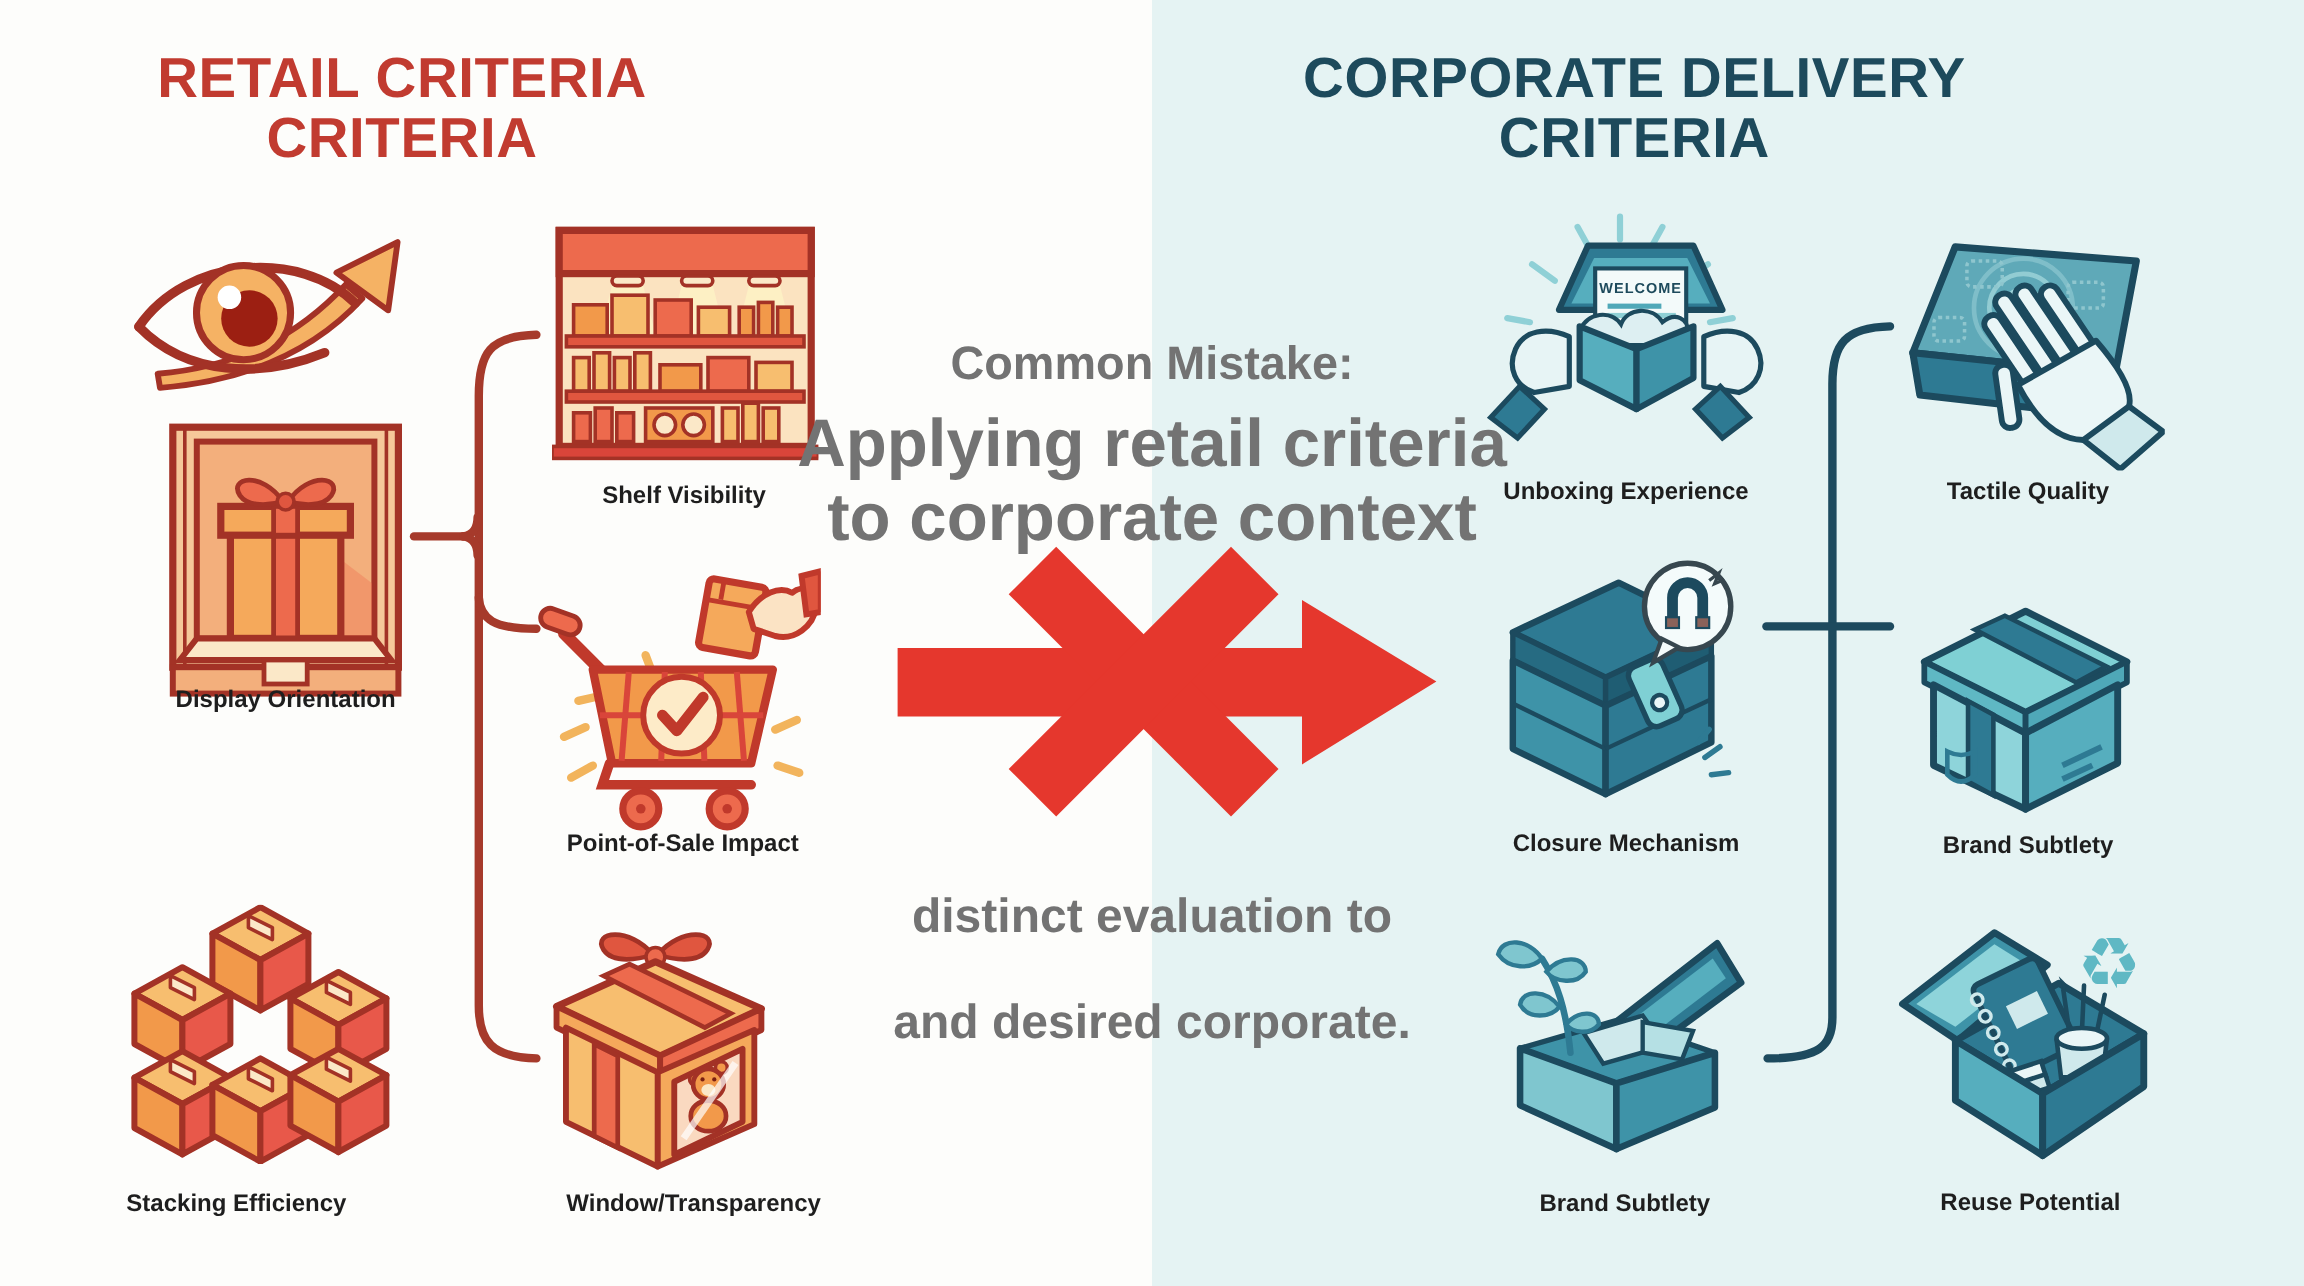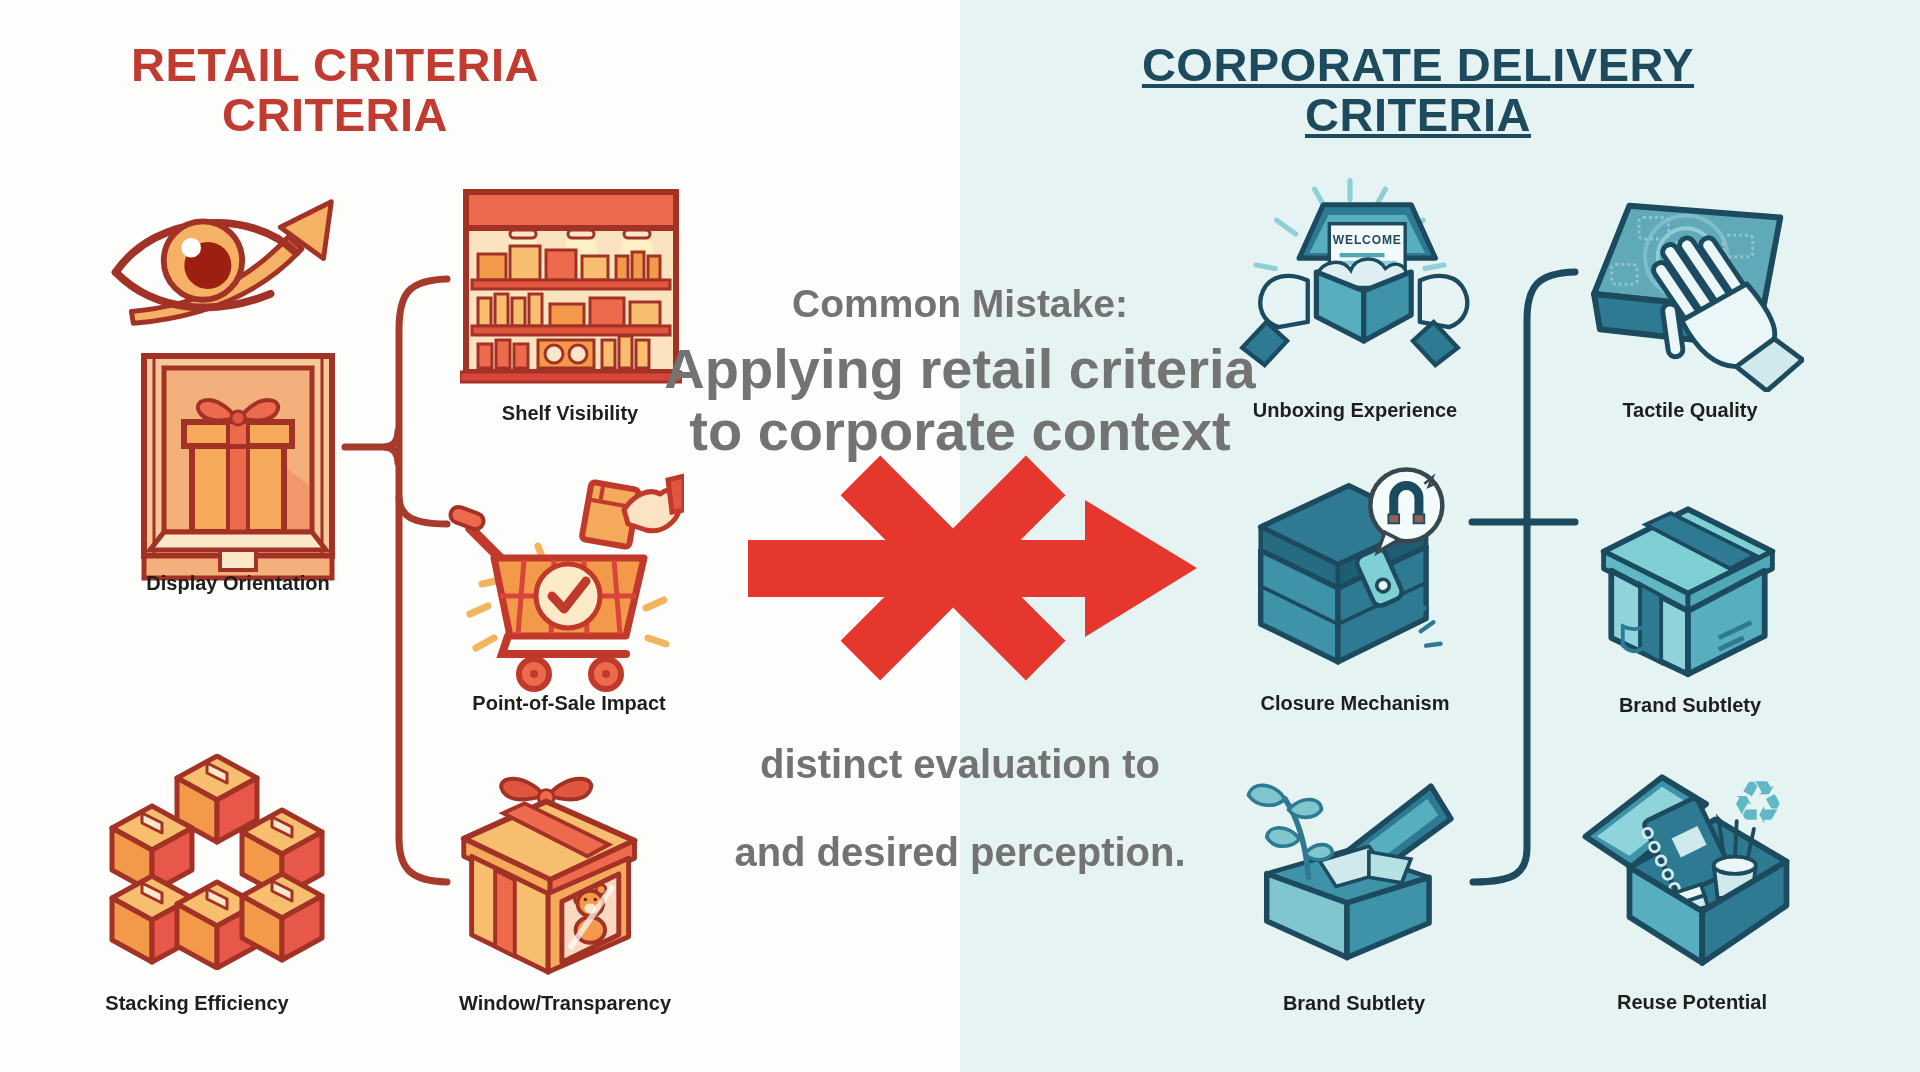--- a/index.html
+++ b/index.html
@@ -4,21 +4,21 @@
 <style>
   html,body{margin:0;padding:0;background:#ffffff;}
   .stage{position:relative;width:1920px;height:1072px;overflow:hidden;
          font-family:"Liberation Sans",sans-serif;}
   .panel{position:absolute;top:0;height:1072px;}
   .panel.left{left:0;width:960px;background:var(--left-bg,#FDFDFB);}
   .panel.right{left:960px;width:960px;background:var(--right-bg,#E5F3F3);}
   .title{position:absolute;margin:0;font-weight:700;text-align:center;
          line-height:1.06;font-size:47px;letter-spacing:.5px;}
   .left-title{left:35px;top:40px;width:600px;color:var(--left-accent,#C13B30);}
-  .right-title{left:1118px;top:40px;width:600px;color:var(--right-accent,#1D4A5C);text-decoration:underline;}
+  .right-title{left:1062px;top:40px;width:600px;color:var(--right-accent,#1D4A5C);}
   .lbl{position:absolute;transform:translateX(-50%);font-weight:700;
        font-size:20px;color:var(--label-color,#1E1E1E);text-align:center;
        white-space:nowrap;line-height:1.18;}
   .lbl.wrap{white-space:normal;width:190px;}
   .ctext{position:absolute;left:660px;width:600px;text-align:center;
          font-weight:700;color:#737373;}
   .ctext.heading{top:282px;font-size:39px;}
   .ctext.sub{top:338px;font-size:56px;line-height:1.1;}
   .ctext.conclusion{top:698px;font-size:40px;line-height:1.1;}
   svg{position:absolute;display:block;}
@@ -330,27 +330,27 @@
   <div class="ctext sub"><span>Applying retail criteria</span><br><span>to corporate context</span></div>
 
   <svg style="left:740px;top:430px" width="480" height="280" viewBox="0 0 480 280">
     <polygon points="8,110 345,110 345,70 457,138 345,207 345,167 8,167" style="fill:var(--alert-red,#E5372D)"></polygon>
     <g transform="translate(213,138)" style="fill:var(--alert-red,#E5372D)">
       <rect x="-131" y="-28" width="262" height="56" transform="rotate(45)"></rect>
       <rect x="-131" y="-28" width="262" height="56" transform="rotate(-45)"></rect>
     </g>
   </svg>
 
-  <div class="ctext conclusion"><br><span>distinct evaluation to</span><br><br><span>and desired perception.</span></div>
+  <div class="ctext conclusion"><br><span>distinct evaluation to</span><br><br><span>and desired corporate.</span></div>
 
   <div class="lbl" style="left:570px;top:402px">Shelf Visibility</div>
   <div class="lbl wrap" style="left:238px;top:572px">Display Orientation</div>
   <div class="lbl" style="left:569px;top:692px">Point-of-Sale Impact</div>
   <div class="lbl" style="left:197px;top:992px">Stacking Efficiency</div>
-  <div class="lbl" style="left:565px;top:992px">Window/Transparency</div>
+  <div class="lbl" style="left:578px;top:992px">Window/Transparency</div>
 
   <div class="lbl" style="left:1355px;top:399px">Unboxing Experience</div>
   <div class="lbl" style="left:1690px;top:399px">Tactile Quality</div>
   <div class="lbl" style="left:1355px;top:692px">Closure Mechanism</div>
   <div class="lbl" style="left:1690px;top:694px">Brand Subtlety</div>
   <div class="lbl" style="left:1354px;top:992px">Brand Subtlety</div>
   <div class="lbl" style="left:1692px;top:991px">Reuse Potential</div>
 
 </div>
 

